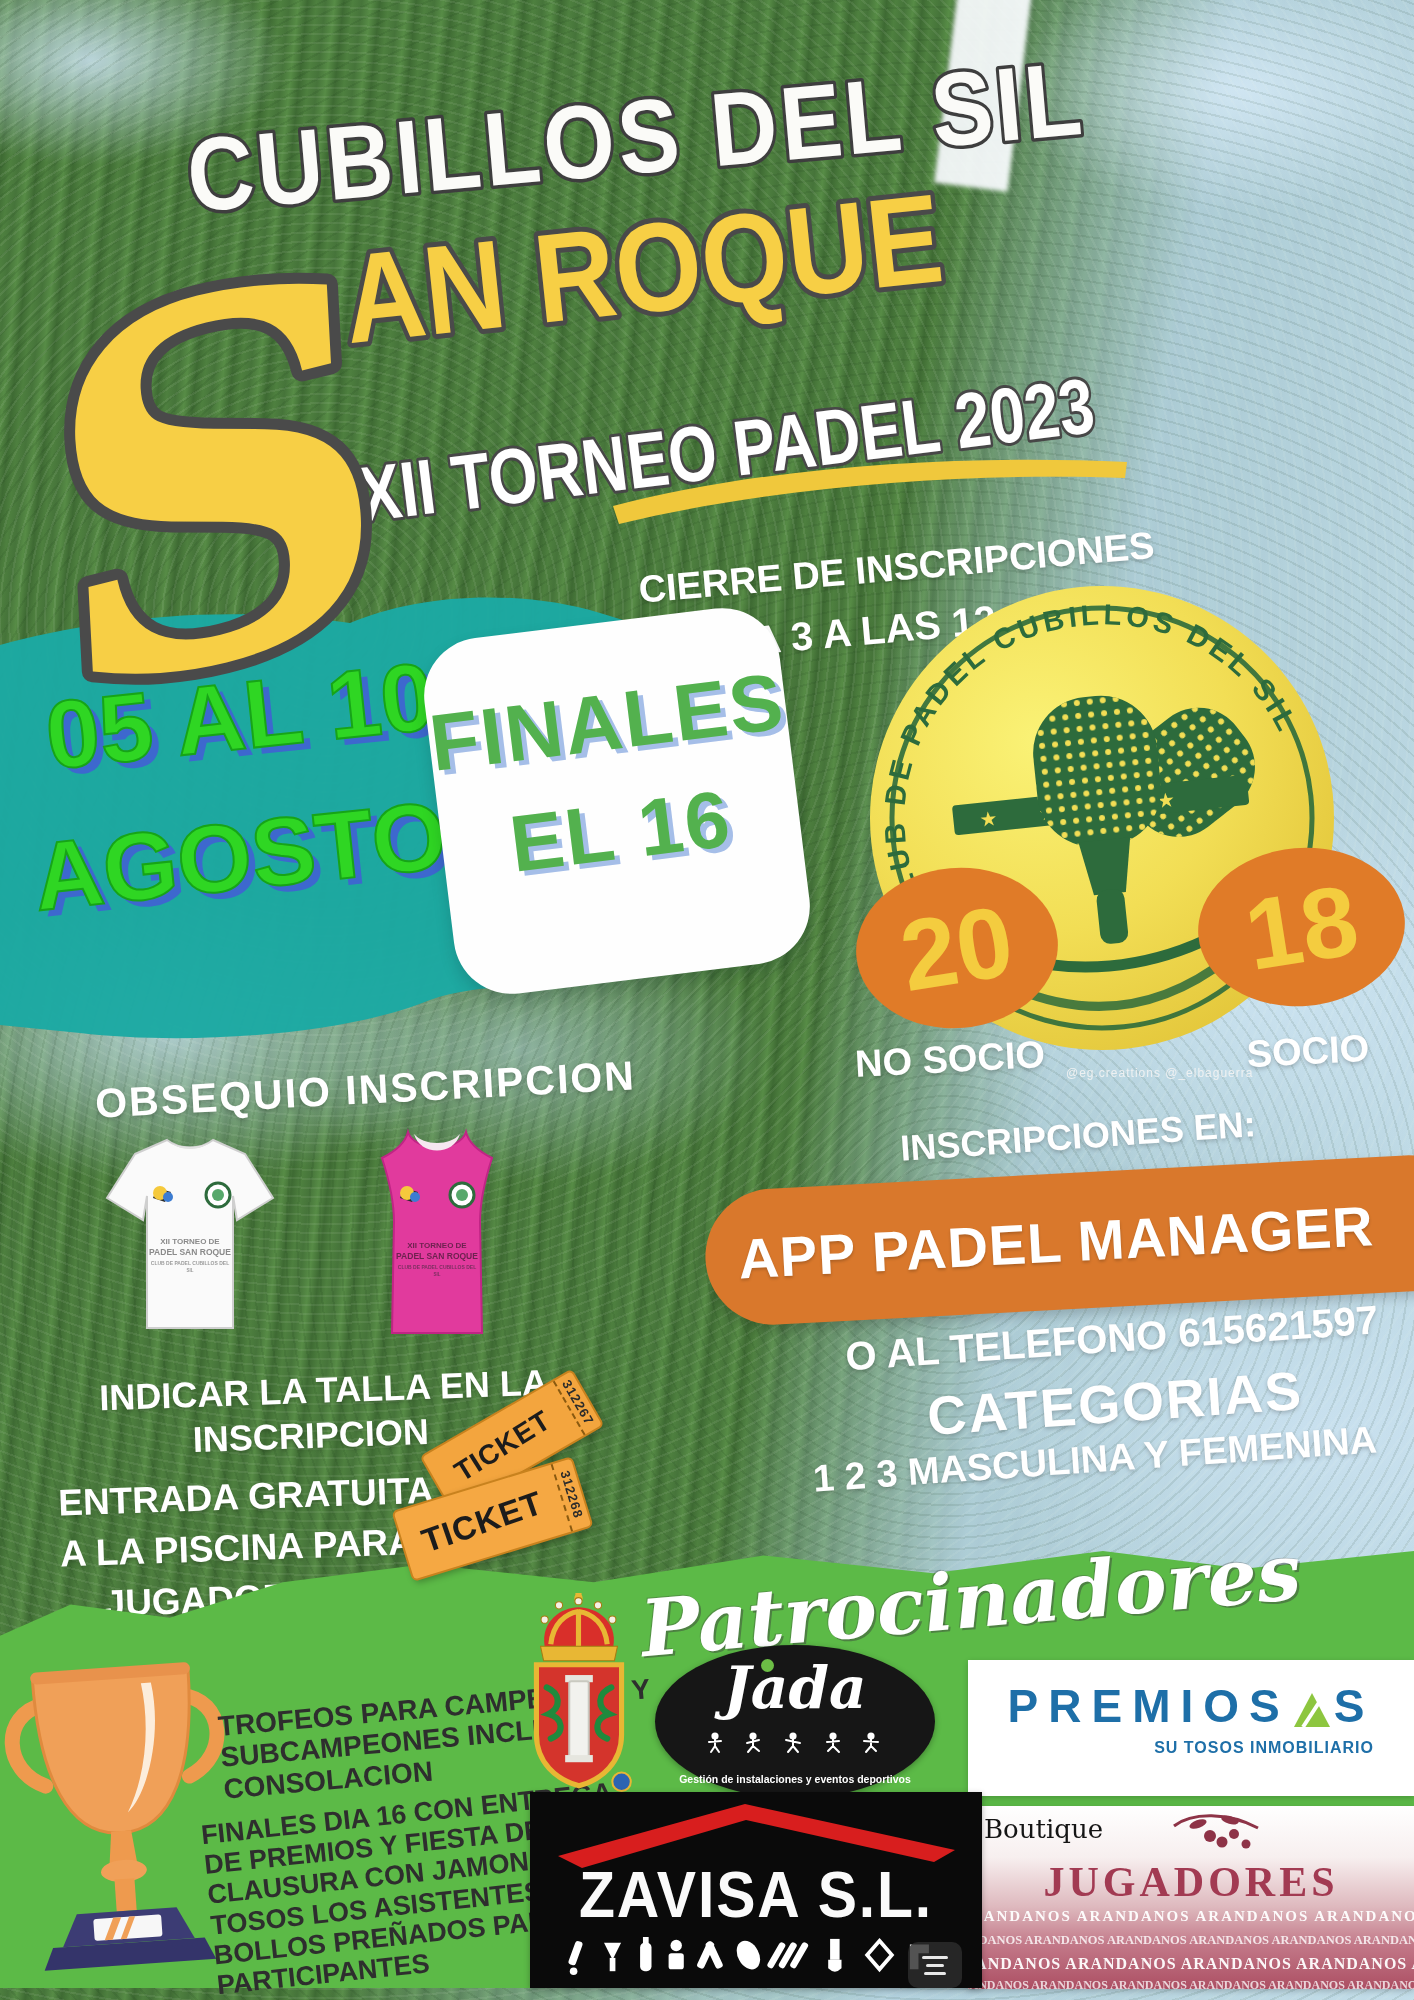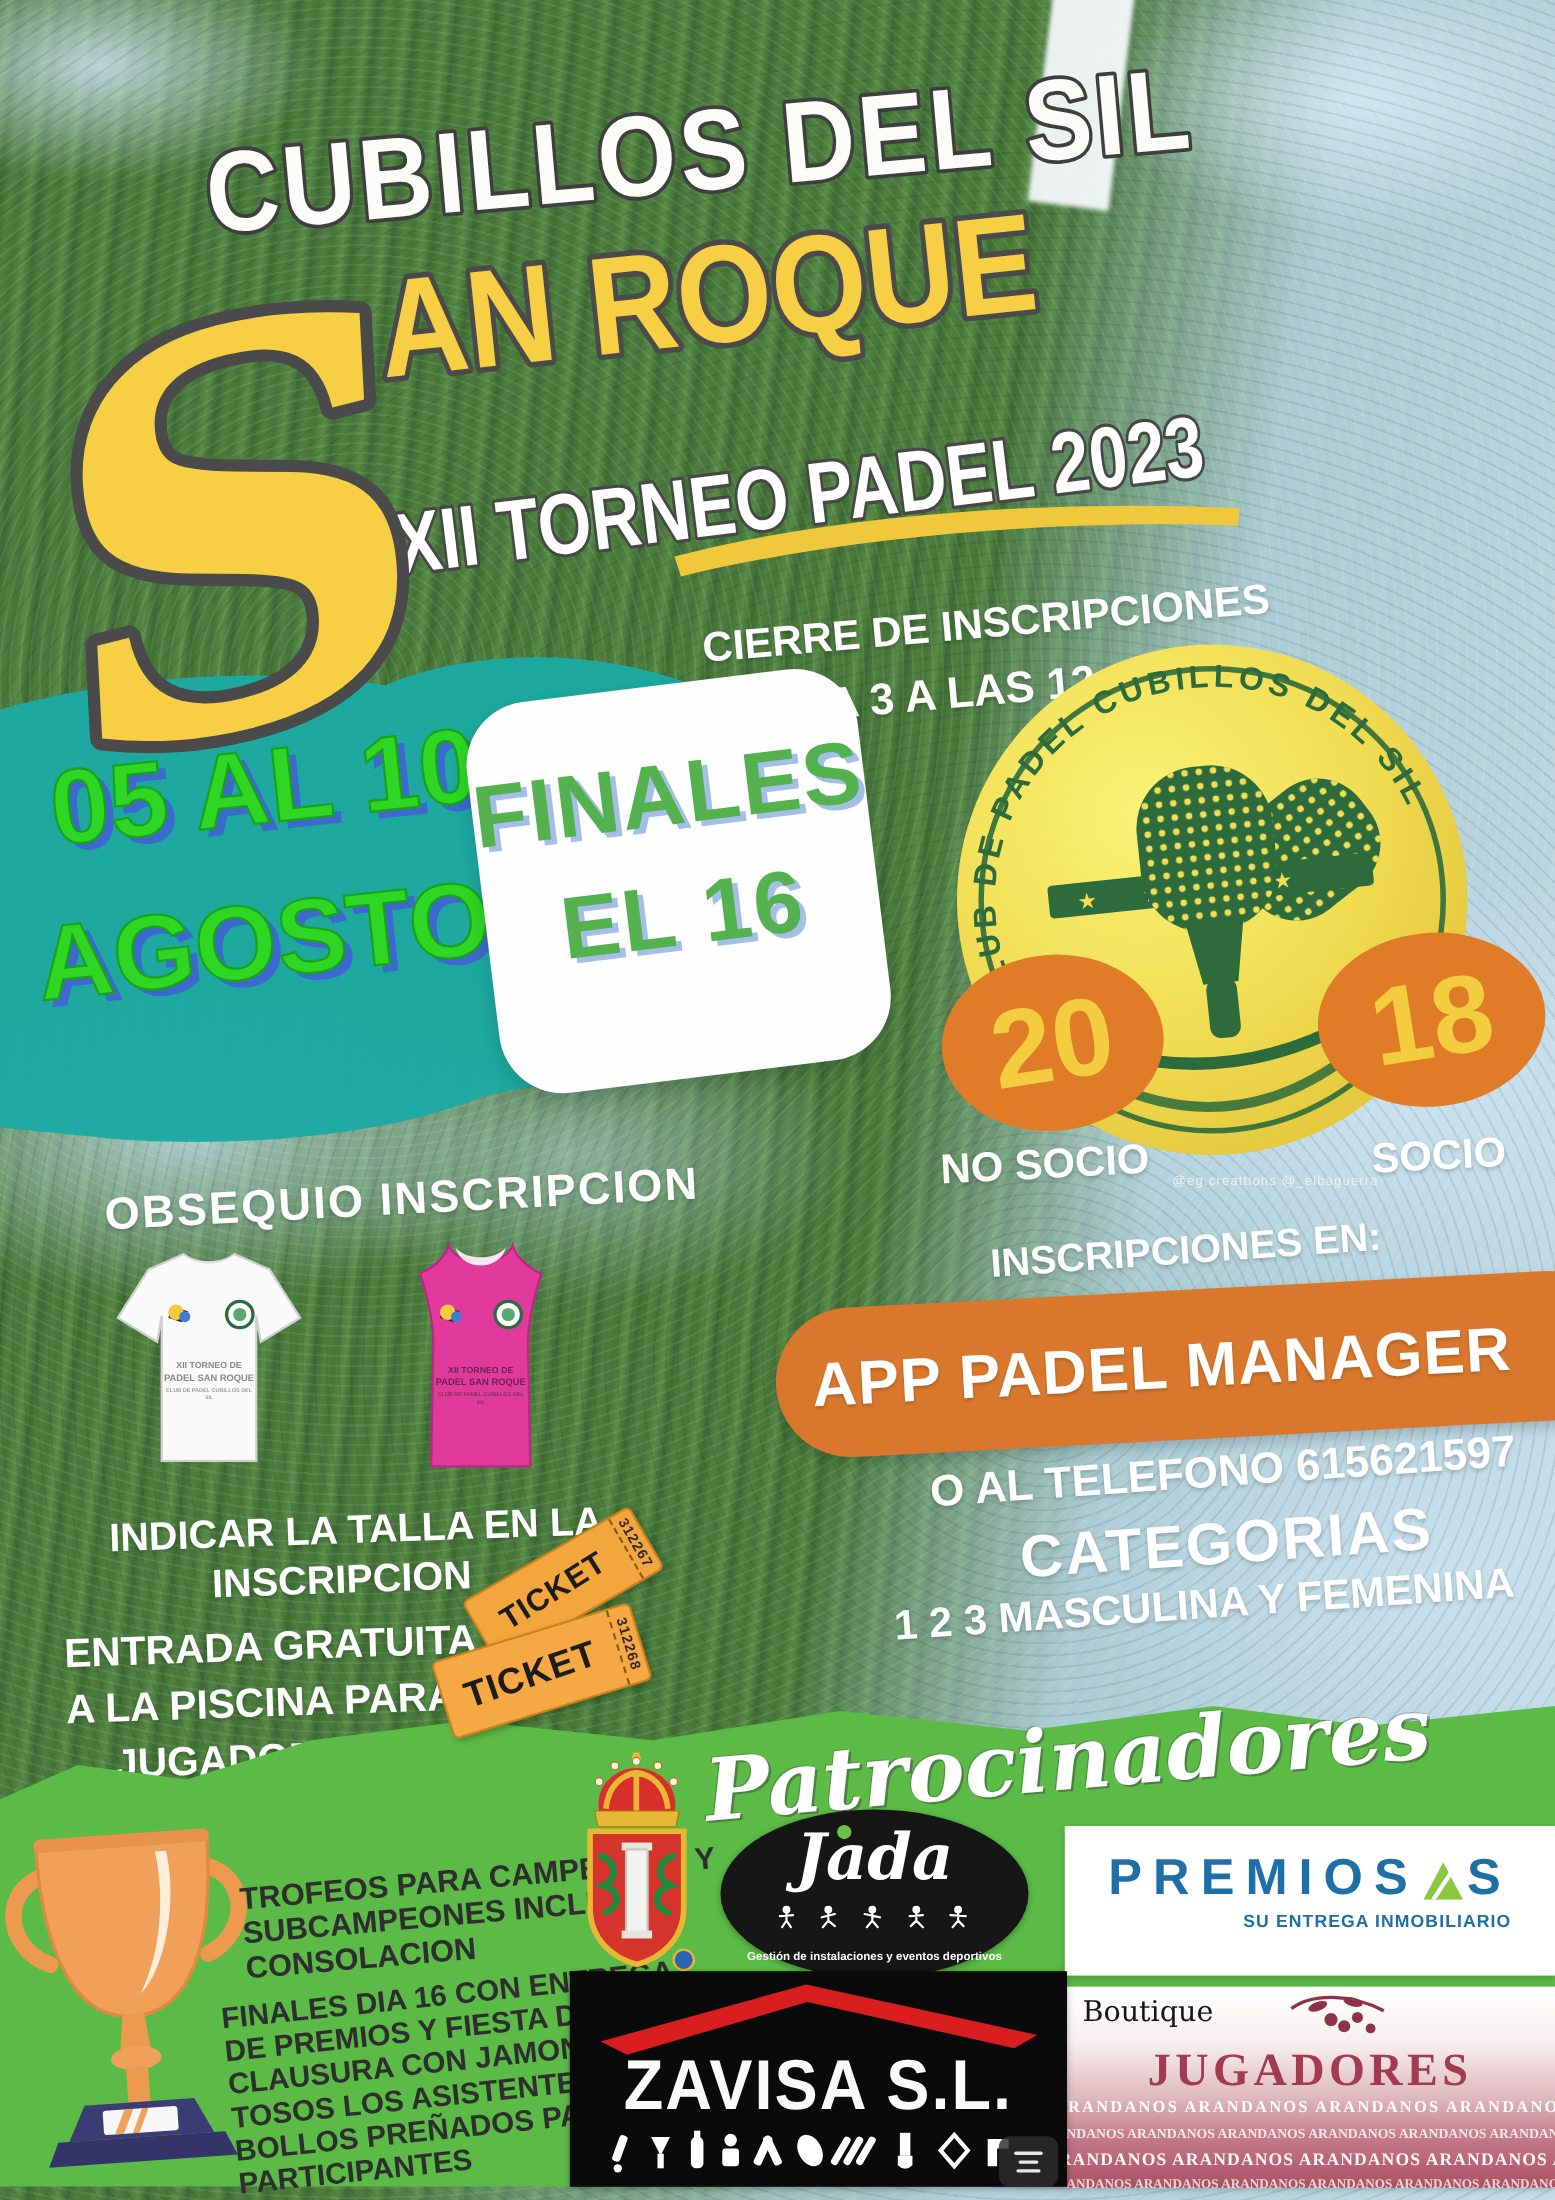--- a/index.html
+++ b/index.html
@@ -76,21 +76,21 @@
   .poncelas-tag{color:#1E6FA8;font-weight:700;font-size:16px;letter-spacing:1px;
     text-align:right;padding-right:40px;margin-top:12px;}
 
   .arandanos-box{background:linear-gradient(180deg,#FFFFFF 0%,#F7EFEF 28%,#DEB9BE 55%,#C27888 76%,#AC4F63 100%);overflow:hidden;}
   .boutique{font-family:"DejaVu Serif",serif;font-weight:400;font-size:26px;color:#151515;}
   .arandanos-main{font-family:"Liberation Serif",serif;font-weight:700;font-size:42px;
     color:#A23A52;letter-spacing:4px;text-align:center;}
   .pattern-row{font-family:"Liberation Serif",serif;font-weight:700;white-space:nowrap;
     overflow:hidden;text-align:center;}
 
-  .zavisa-box{background:#0a0a0a;overflow:hidden;box-shadow:0 2px 6px rgba(0,0,0,.3);}
+  .zavisa-box{background:#0a0a0a;overflow:hidden;box-shadow:0 2px 6px rgba(0,0,0,.3);margin-left:12px;}
   .zavisa-name{color:#FAFAFA;font-weight:800;font-size:64px;letter-spacing:2px;
     text-align:center;transform:scaleX(.92);white-space:nowrap;}
 
   .jada-oval{background:#161616;border-radius:50%;box-shadow:0 2px 6px rgba(0,0,0,.3);}
   .jada-name{font-family:"DejaVu Serif",serif;font-style:italic;font-weight:700;
     color:#fff;font-size:58px;text-align:center;line-height:1;}
   .jada-tag{position:absolute;bottom:13px;left:0;width:100%;text-align:center;color:#fff;
     font-weight:700;font-size:10.5px;}
   .jada-dot{position:absolute;width:13px;height:13px;border-radius:50%;background:#6CBE45;}
 
@@ -339,21 +339,21 @@
 
   <div class="abs z5 sponsor-box" style="left:968px;top:1660px;width:446px;height:136px;">
     <div class="poncelas-name">
       <span>PREMIOS</span>
       <svg width="36" height="34" viewBox="0 0 36 34" style="margin:0 4px;">
         <polygon points="18,0 36,34 0,34" fill="#8DC63F"></polygon>
         <line x1="9" y1="34" x2="26" y2="8" stroke="#fff" stroke-width="4"></line>
       </svg>
       <span>S</span>
     </div>
-    <div class="poncelas-tag">SU ENTREGA INMOBILIARIO</div>
+    <div class="poncelas-tag">SU TOSOS INMOBILIARIO</div>
   </div>
 
   <div class="abs z5 sponsor-box arandanos-box" style="left:968px;top:1806px;width:446px;height:183px;">
     <div class="abs boutique" style="left:16px;top:8px;">Boutique</div>
     <svg class="abs" style="left:200px;top:4px;" width="96" height="48" viewBox="0 0 96 48">
       <path d="M6,16 C24,2 60,2 90,18" stroke="#8E3347" stroke-width="3" fill="none"></path>
       <ellipse cx="30" cy="14" rx="9" ry="4" fill="#8E3347" transform="rotate(-20 30 14)"></ellipse>
       <ellipse cx="62" cy="10" rx="9" ry="4" fill="#8E3347" transform="rotate(15 62 10)"></ellipse>
       <circle cx="42" cy="26" r="6" fill="#8E3347"></circle>
         <circle cx="54" cy="32" r="5.5" fill="#8E3347"></circle>

